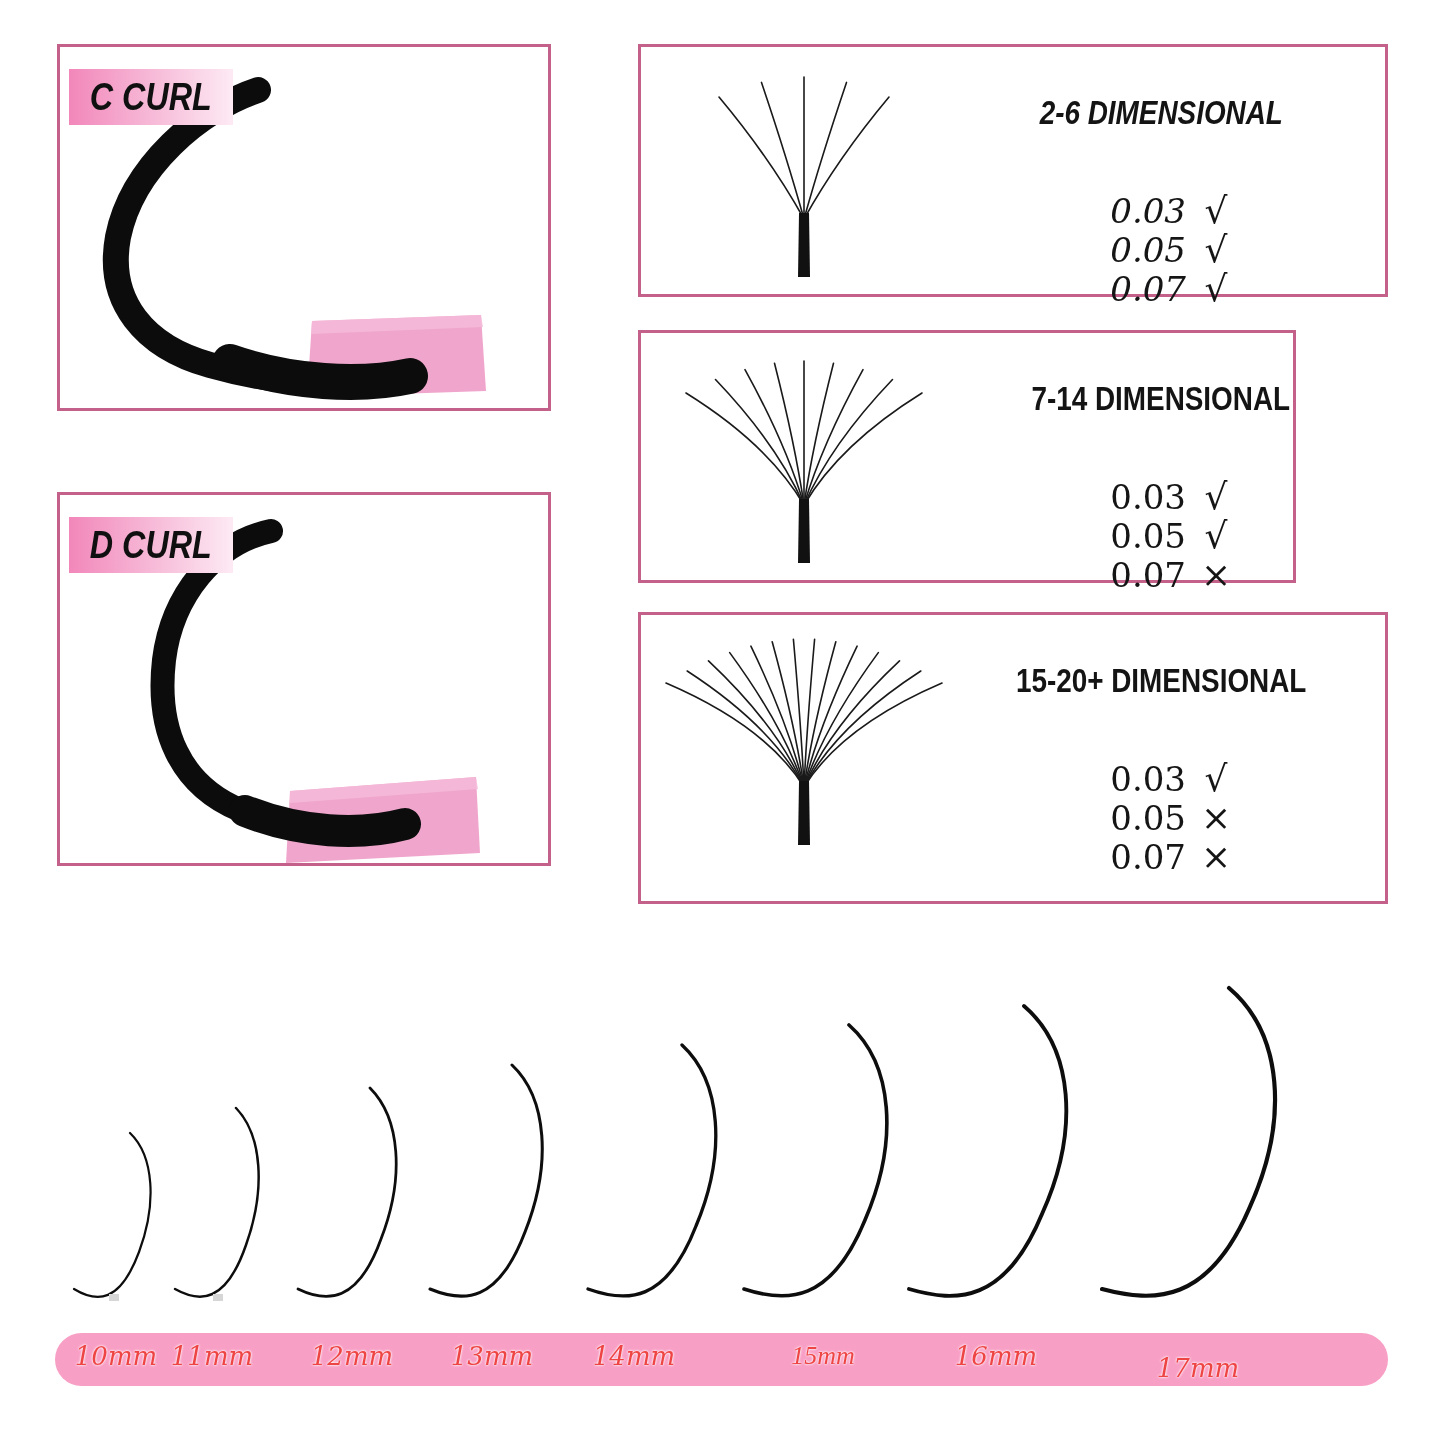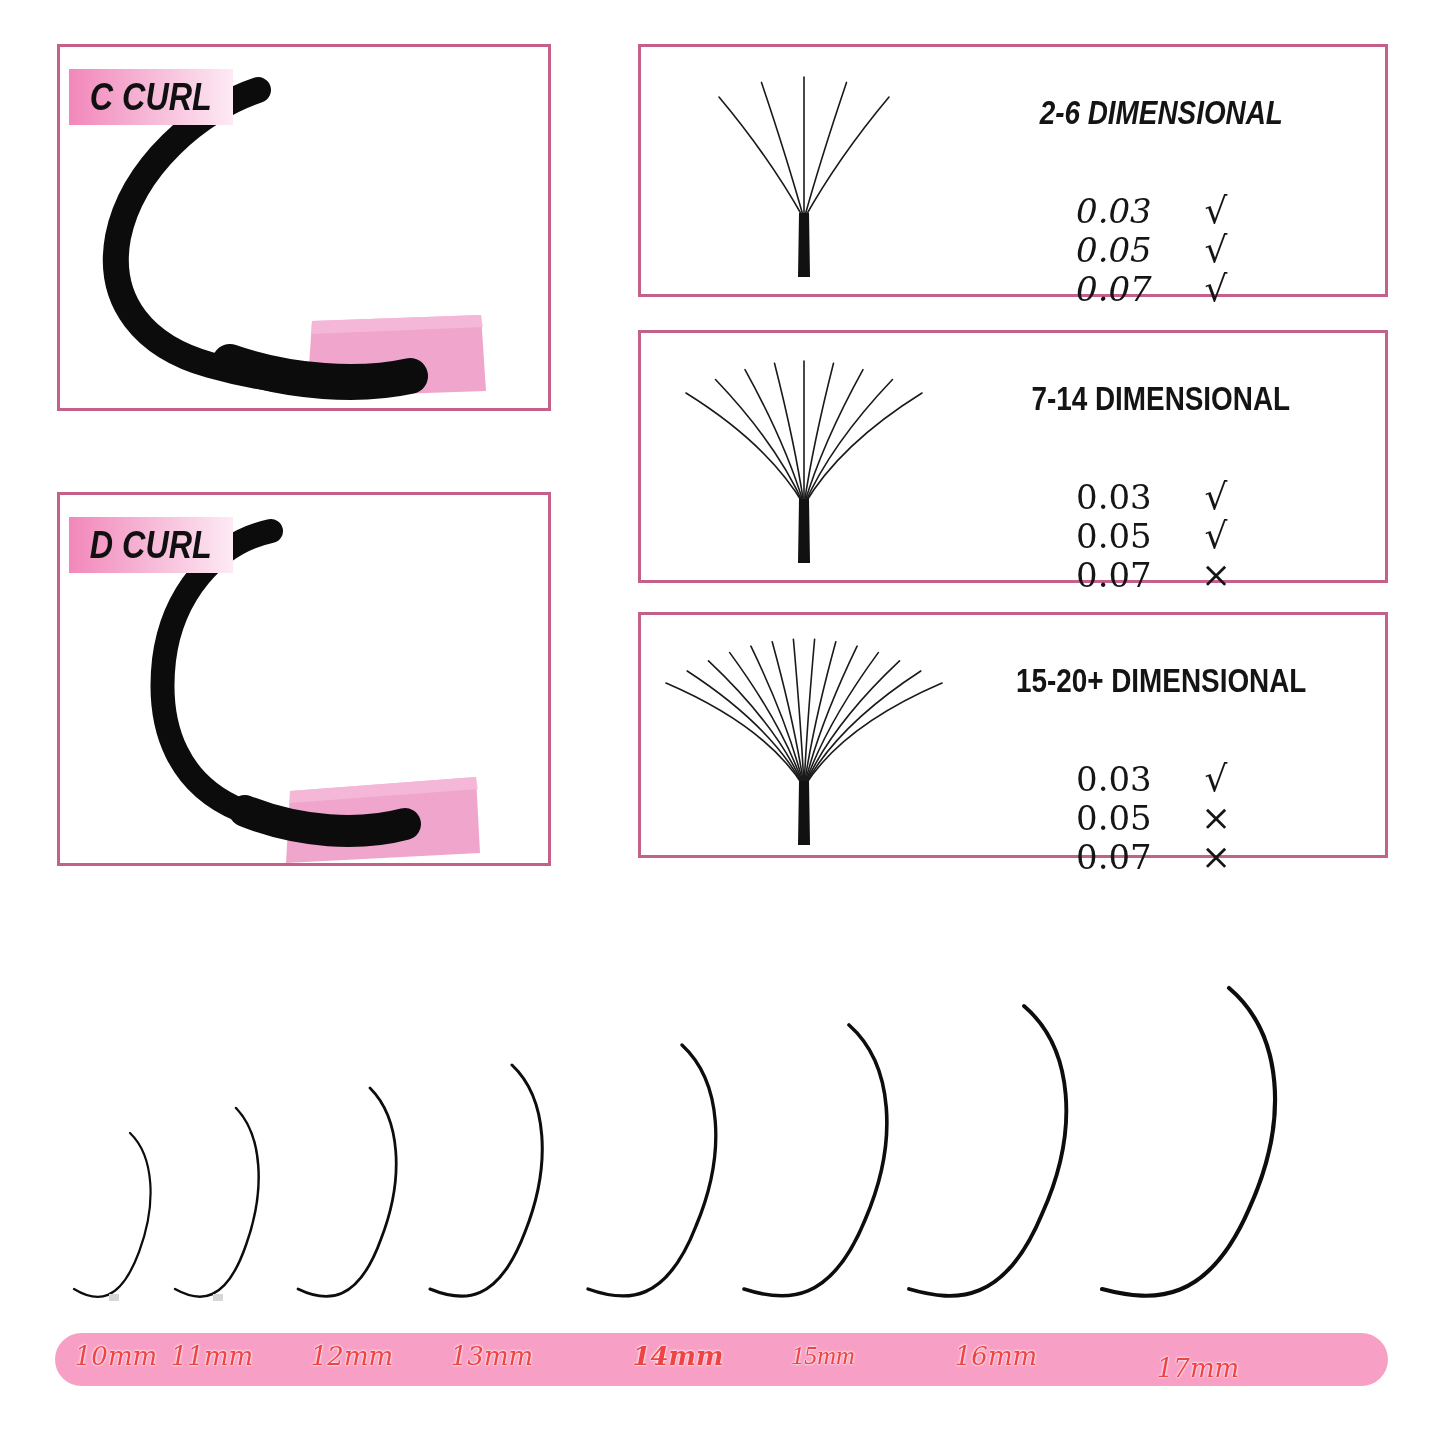--- a/index.html
+++ b/index.html
@@ -2,36 +2,36 @@
 <html><head>
 <meta charset="utf-8">
 <style>
   html,body{margin:0;padding:0;background:#fff;}
   .canvas{position:relative;width:1445px;height:1445px;background:#ffffff;
           font-family:"Liberation Sans",sans-serif;overflow:hidden;}
   .pbox{position:absolute;border:3px solid #c4618a;background:#fff;box-sizing:border-box;}
   .curl-box-c{left:57px;top:44px;width:494px;height:367px;}
   .curl-box-d{left:57px;top:492px;width:494px;height:374px;}
   .dim-box-1{left:638px;top:44px;width:750px;height:253px;font-style:italic;}
-  .dim-box-2{left:638px;top:330px;width:750px;height:253px;}
-  .dim-box-3{left:638px;top:612px;width:750px;height:246px;}
+  .dim-box-2{left:638px;top:330px;width:658px;height:253px;}
+  .dim-box-3{left:638px;top:612px;width:750px;height:292px;}
   .curl-label{position:absolute;left:9px;top:22px;height:56px;min-width:138px;
     display:flex;align-items:center;justify-content:center;padding:0 10px;box-sizing:border-box;
     background:linear-gradient(90deg,#f287ba 0%,#f6b4d4 45%,#fdeaf4 100%);}
   .curl-label span{font-size:38px;font-weight:800;font-style:italic;color:#101010;
     transform:scaleX(0.85);white-space:nowrap;letter-spacing:0px;}
   .curl-art{position:absolute;left:0;top:0;width:100%;height:100%;}
   .dim-text{position:absolute;left:310px;top:44px;width:420px;}
   .dim-heading{height:42px;display:flex;align-items:center;justify-content:center;}
   .dim-heading span{font-size:34px;font-weight:800;color:#141414;letter-spacing:0px;
     transform:scaleX(0.82);white-space:nowrap;}
   .dim-rows{position:absolute;left:0;top:100px;width:100%;}
   .dim-row{height:39px;display:flex;align-items:center;justify-content:center;}
   .dim-row .num{font-family:"DejaVu Serif",serif;font-size:34px;color:#151515;
-    width:110px;text-align:left;}
+    width:110px;text-align:right;}
   .dim-row .mark{font-family:"DejaVu Serif",serif;font-size:36px;color:#151515;
     width:60px;text-align:center;}
   .fan-svg{position:absolute;left:20px;top:16px;}
   .thickness-label{position:absolute;left:58px;top:930px;width:276px;height:76px;
     display:flex;align-items:center;justify-content:center;
     background:linear-gradient(90deg,#f8a8cb 0%,#fbcce2 55%,#fdf0f6 100%);}
   .thickness-label span{font-size:48px;font-weight:800;font-style:italic;color:#101010;
     transform:scaleX(0.9);white-space:nowrap;}
   .curve-svg{position:absolute;}
   .len-bar{position:absolute;left:55px;top:1333px;width:1333px;height:53px;
@@ -200,19 +200,19 @@
       <svg class="curve-svg" width="212" height="320" viewBox="0 0 212 320" style="left: 1100px; top: 985px;">
         <path d="M 2 304 C 55 318, 108 318, 149 224 C 190 134, 182 48, 129 3" fill="none" stroke="#0d0d0d" stroke-width="4.16" stroke-linecap="round"></path>
       </svg>
     </div>
   <div class="len-bar"></div>
   <div id="len-labels">
       <span class="len-label" style="left: 116px;">10mm</span>
       <span class="len-label" style="left: 212px;">11mm</span>
       <span class="len-label" style="left: 352px;">12mm</span>
       <span class="len-label" style="left: 492px;">13mm</span>
-      <span class="len-label" style="left: 678px; font-weight: bold;">14mm</span>
+      <span class="len-label" style="left: 634px;">14mm</span>
       <span class="len-label" style="left: 823px; font-family: Liberation Serif, serif;">15mm</span>
       <span class="len-label" style="left: 996px; font-style: italic;">16mm</span>
       <span class="len-label" style="left: 1198px; margin-top: 12px;">17mm</span>
     </div>
 
 </div>
 
 </body></html>

